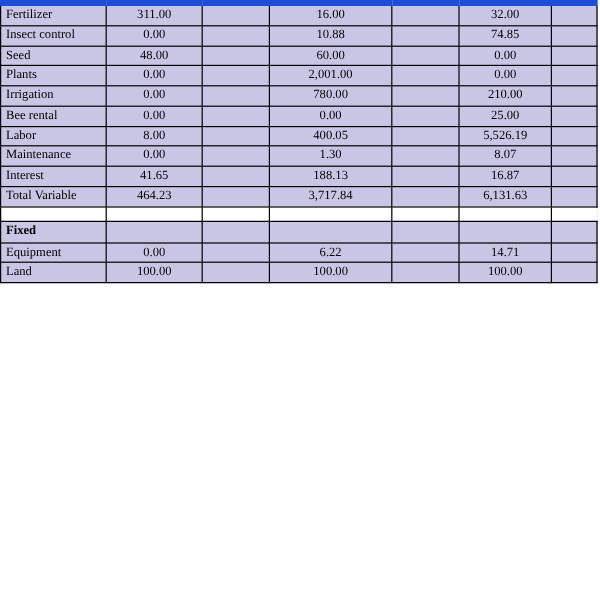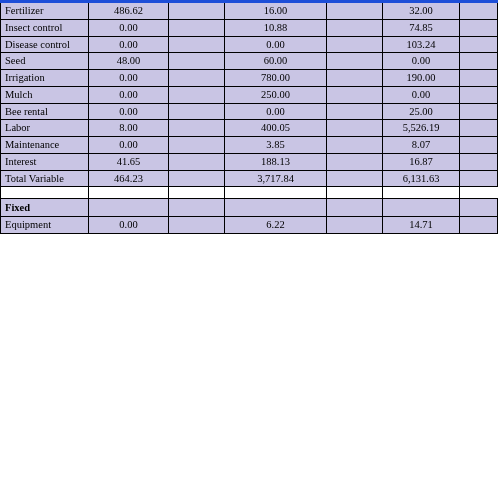--- a/index.html
+++ b/index.html
@@ -60,21 +60,21 @@
   td.tall {
     height: 30px;
   }
   td.italic {
   }
   td.bold {
     font-weight: bold;
   }
   
   tr.first td {
-    border-top: 3px solid #1d4ed8;
+    border-top: 5px solid #1d4ed8;
   }
   
   tr.section td {
     height: 18px;
   }
   
   tr.spacer td {
     background: #ffffff;
     border-left: 1px solid #000000;
     border-right: 1px solid #000000;
@@ -98,79 +98,70 @@
       <col class="c-gap1">
       <col class="c-num2">
       <col class="c-gap2">
       <col class="c-num3">
       <col class="c-gap3">
     </colgroup>
     <tbody>
 
       <tr class="first">
         <td class="label">Fertilizer</td>
-        <td class="num">486.62</td>
+        <td class="num">311.00</td>
         <td class="blank"></td>
         <td class="num">16.00</td>
         <td class="blank"></td>
         <td class="num">32.00</td>
         <td class="blank"></td>
       </tr>
 
 
       <tr>
         <td class="label tall">Insect control</td>
         <td class="num tall">0.00</td>
         <td class="blank tall"></td>
         <td class="num tall">10.88</td>
         <td class="blank tall"></td>
         <td class="num tall">74.85</td>
         <td class="blank tall"></td>
       </tr>
 
-      <tr>
-        <td class="label tall">Disease control</td>
-        <td class="num tall">0.00</td>
-        <td class="blank tall"></td>
-        <td class="num tall">0.00</td>
-        <td class="blank tall"></td>
-        <td class="num tall">103.24</td>
-        <td class="blank tall"></td>
-      </tr>
 
       <tr>
         <td class="label tall">Seed</td>
         <td class="num tall">48.00</td>
         <td class="blank tall"></td>
         <td class="num tall">60.00</td>
         <td class="blank tall"></td>
         <td class="num tall">0.00</td>
         <td class="blank tall"></td>
       </tr>
 
+      <tr>
+        <td class="label tall">Plants</td>
+        <td class="num tall">0.00</td>
+        <td class="blank tall"></td>
+        <td class="num tall">2,001.00</td>
+        <td class="blank tall"></td>
+        <td class="num tall">0.00</td>
+        <td class="blank tall"></td>
+      </tr>
 
       <tr>
         <td class="label tall">Irrigation</td>
         <td class="num tall">0.00</td>
         <td class="blank tall"></td>
         <td class="num tall">780.00</td>
         <td class="blank tall"></td>
-        <td class="num tall">190.00</td>
-        <td class="blank tall"></td>
-      </tr>
-
-      <tr>
-        <td class="label tall">Mulch</td>
-        <td class="num tall">0.00</td>
-        <td class="blank tall"></td>
-        <td class="num tall">250.00</td>
-        <td class="blank tall"></td>
-        <td class="num tall">0.00</td>
-        <td class="blank tall"></td>
-      </tr>
+        <td class="num tall">210.00</td>
+        <td class="blank tall"></td>
+      </tr>
+
 
       <tr>
         <td class="label tall">Bee rental</td>
         <td class="num tall">0.00</td>
         <td class="blank tall"></td>
         <td class="num tall">0.00</td>
         <td class="blank tall"></td>
         <td class="num tall">25.00</td>
         <td class="blank tall"></td>
       </tr>
@@ -183,21 +174,21 @@
         <td class="blank tall"></td>
         <td class="num tall">5,526.19</td>
         <td class="blank tall"></td>
       </tr>
 
 
       <tr>
         <td class="label tall">Maintenance</td>
         <td class="num tall">0.00</td>
         <td class="blank tall"></td>
-        <td class="num tall">3.85</td>
+        <td class="num tall">1.30</td>
         <td class="blank tall"></td>
         <td class="num tall">8.07</td>
         <td class="blank tall"></td>
       </tr>
 
       <tr>
         <td class="label tall">Interest</td>
         <td class="num tall">41.65</td>
         <td class="blank tall"></td>
         <td class="num tall">188.13</td>
@@ -239,16 +230,25 @@
       <tr>
         <td class="label tall">Equipment</td>
         <td class="num tall">0.00</td>
         <td class="blank tall"></td>
         <td class="num tall">6.22</td>
         <td class="blank tall"></td>
         <td class="num tall">14.71</td>
         <td class="blank tall"></td>
       </tr>
 
+      <tr>
+        <td class="label tall">Land</td>
+        <td class="num tall">100.00</td>
+        <td class="blank tall"></td>
+        <td class="num tall">100.00</td>
+        <td class="blank tall"></td>
+        <td class="num tall">100.00</td>
+        <td class="blank tall"></td>
+      </tr>
 
     </tbody>
   </table>
 </div>
 
 </body></html>

